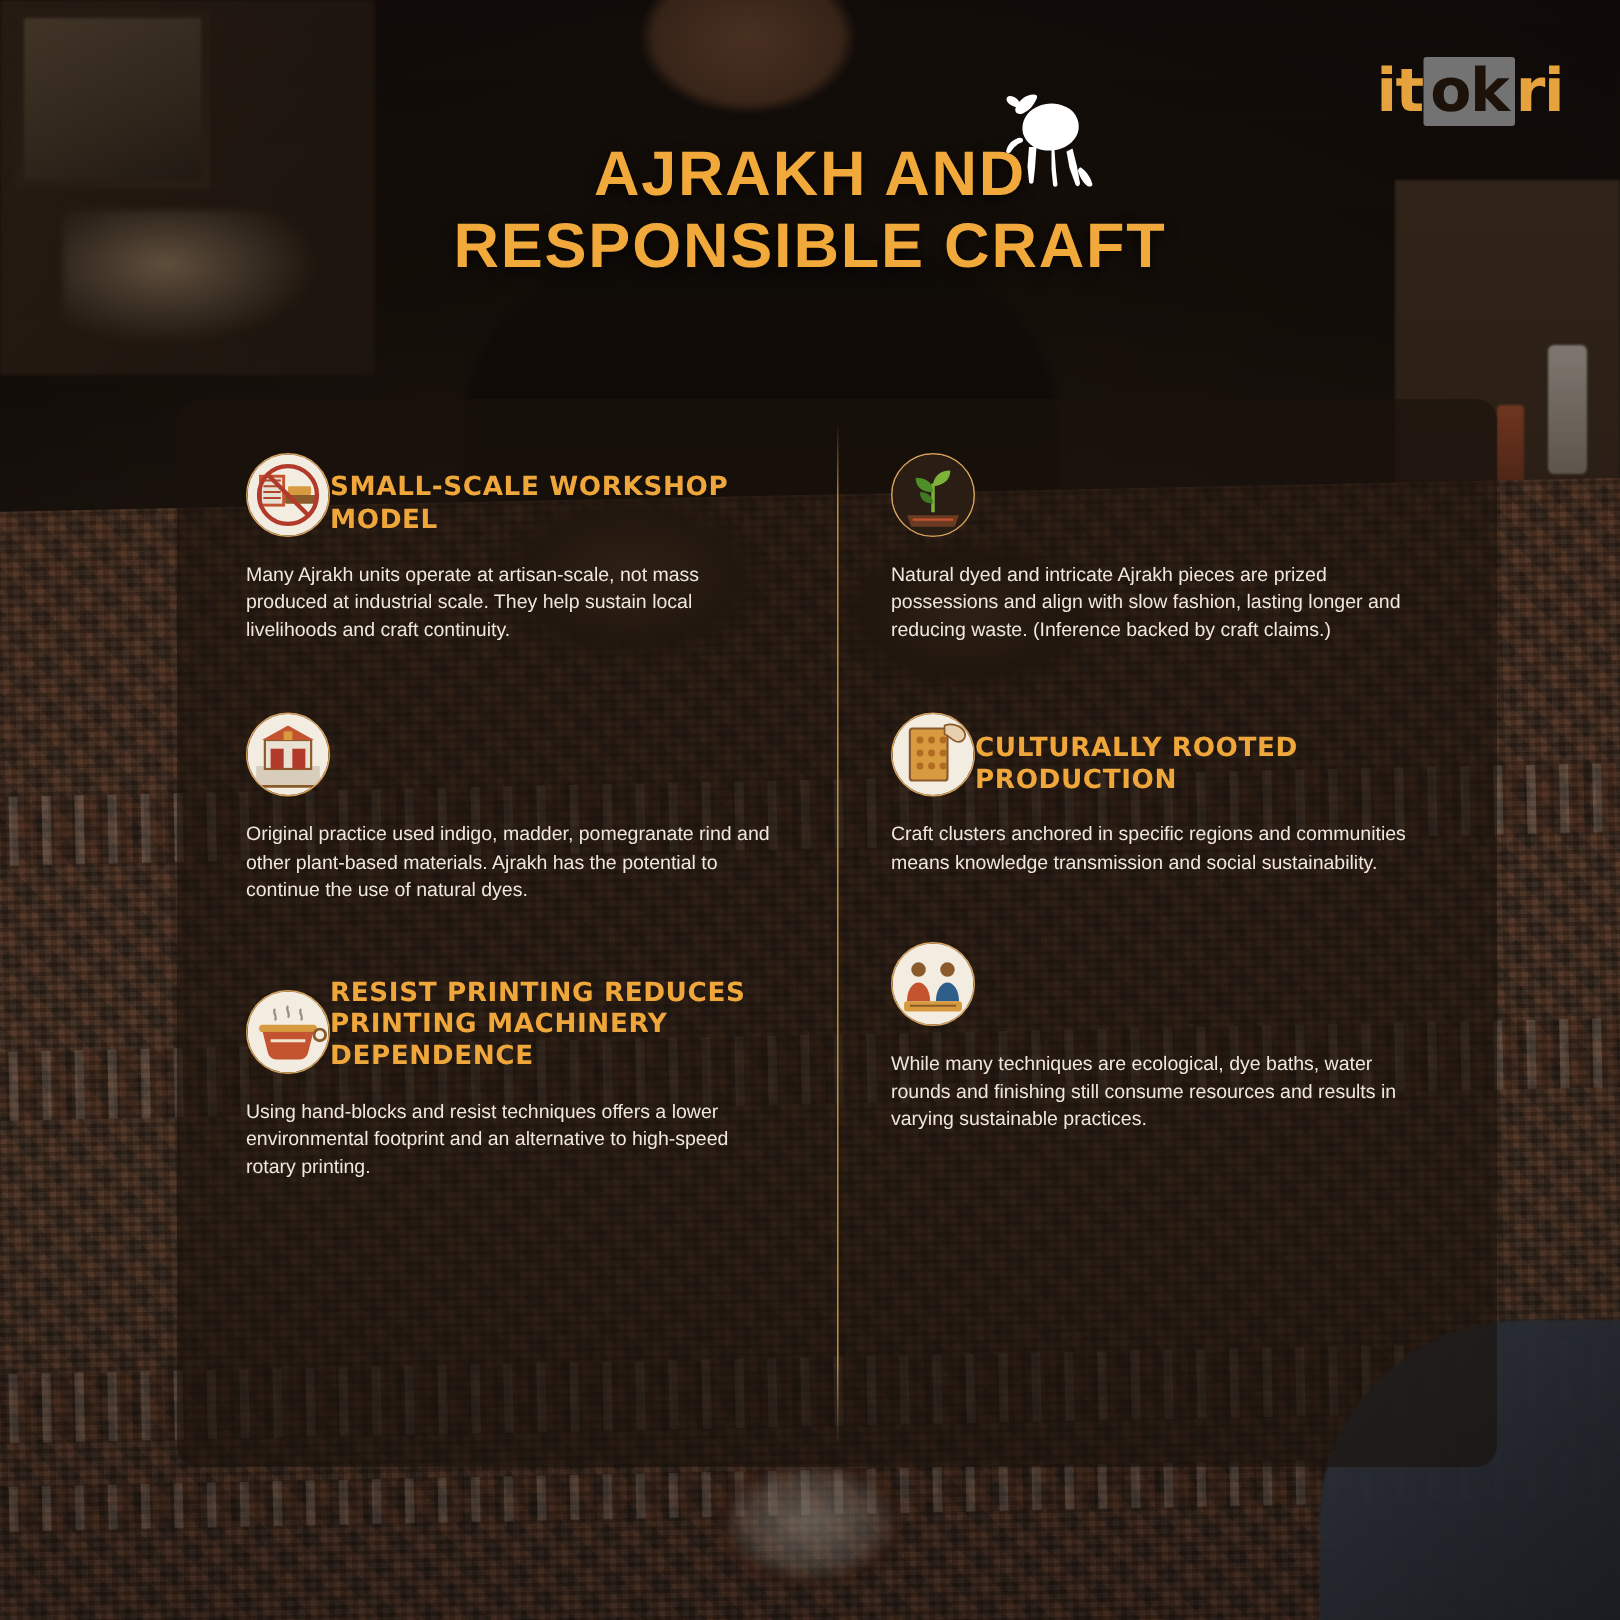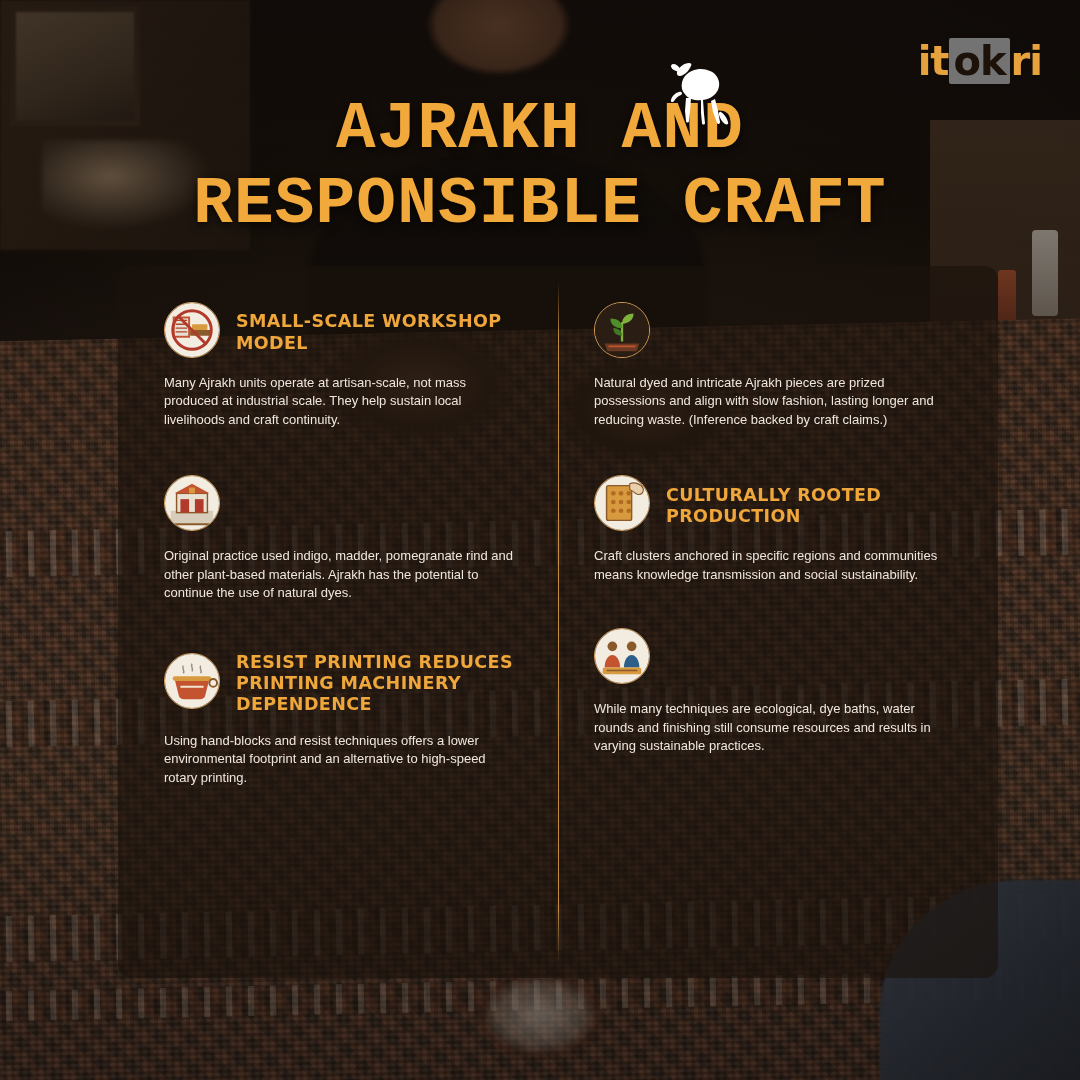--- a/index.html
+++ b/index.html
@@ -196,23 +196,23 @@
   }
 
   
   .title-wrap{
     position:absolute;
     left:0; right:0; top:92px;
     text-align:center;
     z-index:5;
   }
   .title{
-    font-family: Liberation Mono, monospace;
+    font-family: Liberation Sans, sans-serif;
     font-weight:bold;
-    font-size:66px;
+    font-size:42px;
     line-height:1.14;
     letter-spacing:1.2px;
     color:#f0a93a;
     text-shadow: 0 3px 10px rgba(0,0,0,.75);
   }
 
   
   .motif{
     position:absolute;
     left:655px; top:58px;
@@ -249,22 +249,21 @@
   }
   .col.left{ padding-left:20px; padding-right:36px; }
   .col.right{ padding-left:36px; padding-right:18px; }
 
   .item{ margin-bottom:10px; }
   .item.spacer-1{ margin-bottom:46px; }
   .item.spacer-2{ margin-bottom:44px; }
 
   .item-head{
     display:flex;
-    align-items:center;
-    gap:16px;
+    align-items:flex-end;
   }
 
   .icon-badge{
     flex: 0 0 auto;
     width:56px; height:56px;
     border-radius:50%;
     border:1.6px solid #d9a košt;
     border:1.6px solid #d9a košt;
     border:1.6px solid #d8a15a;
     background:#2a1d13;

